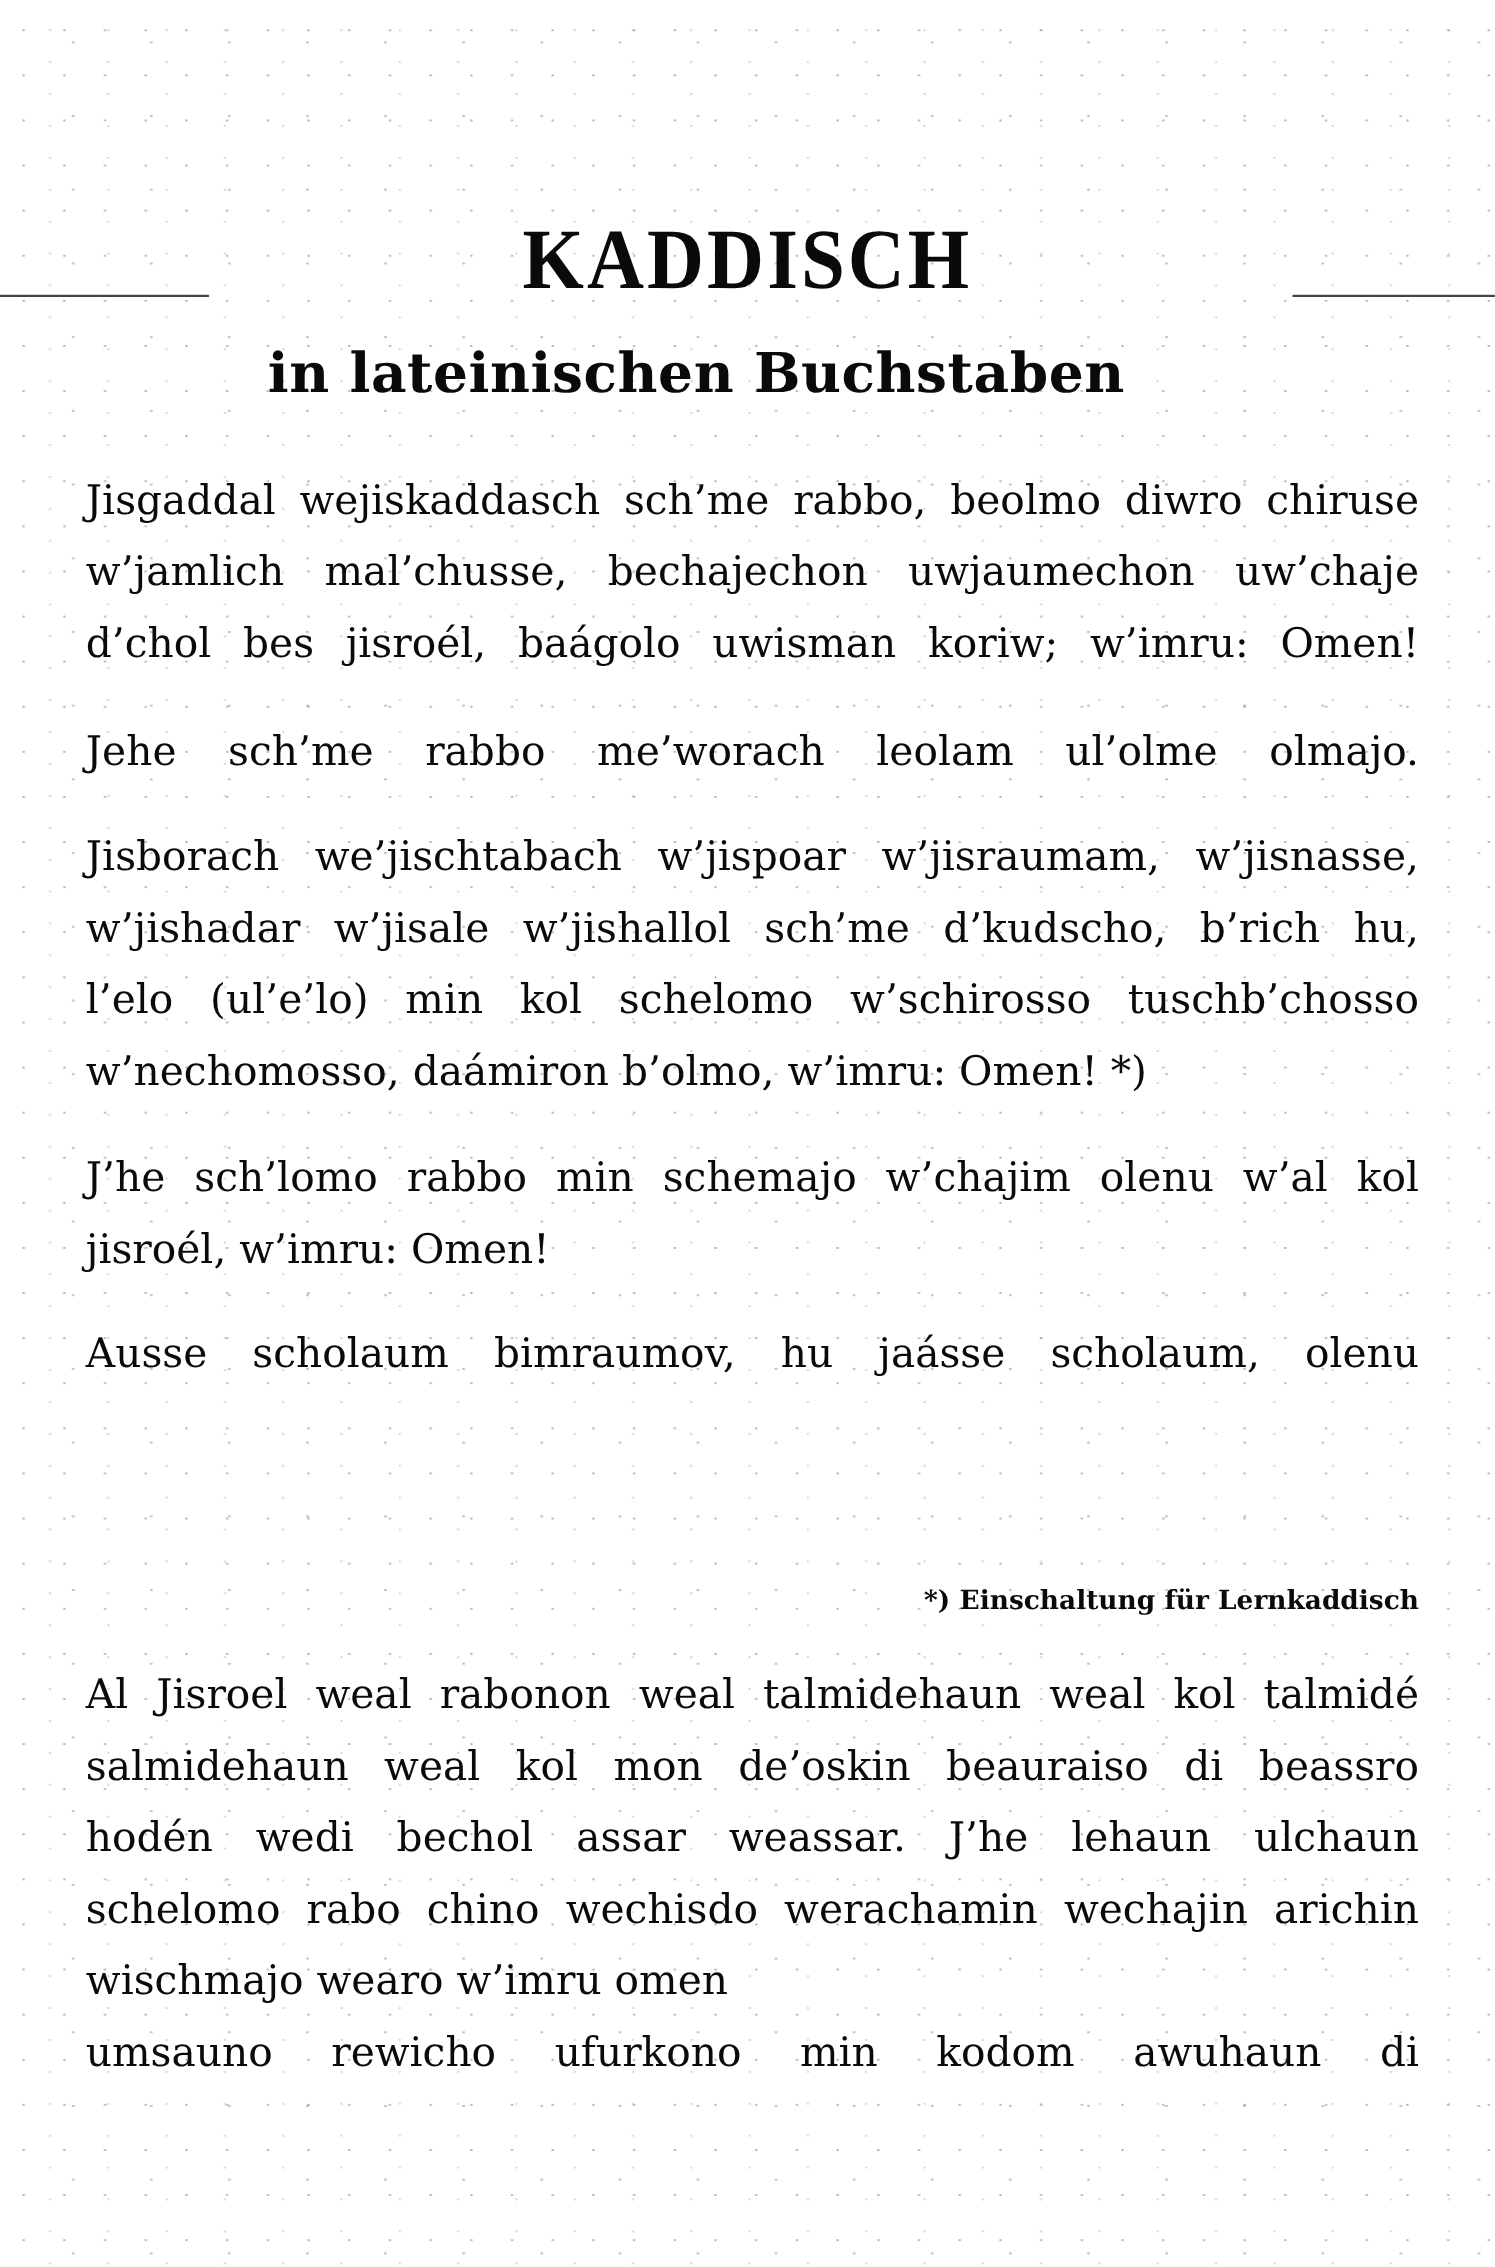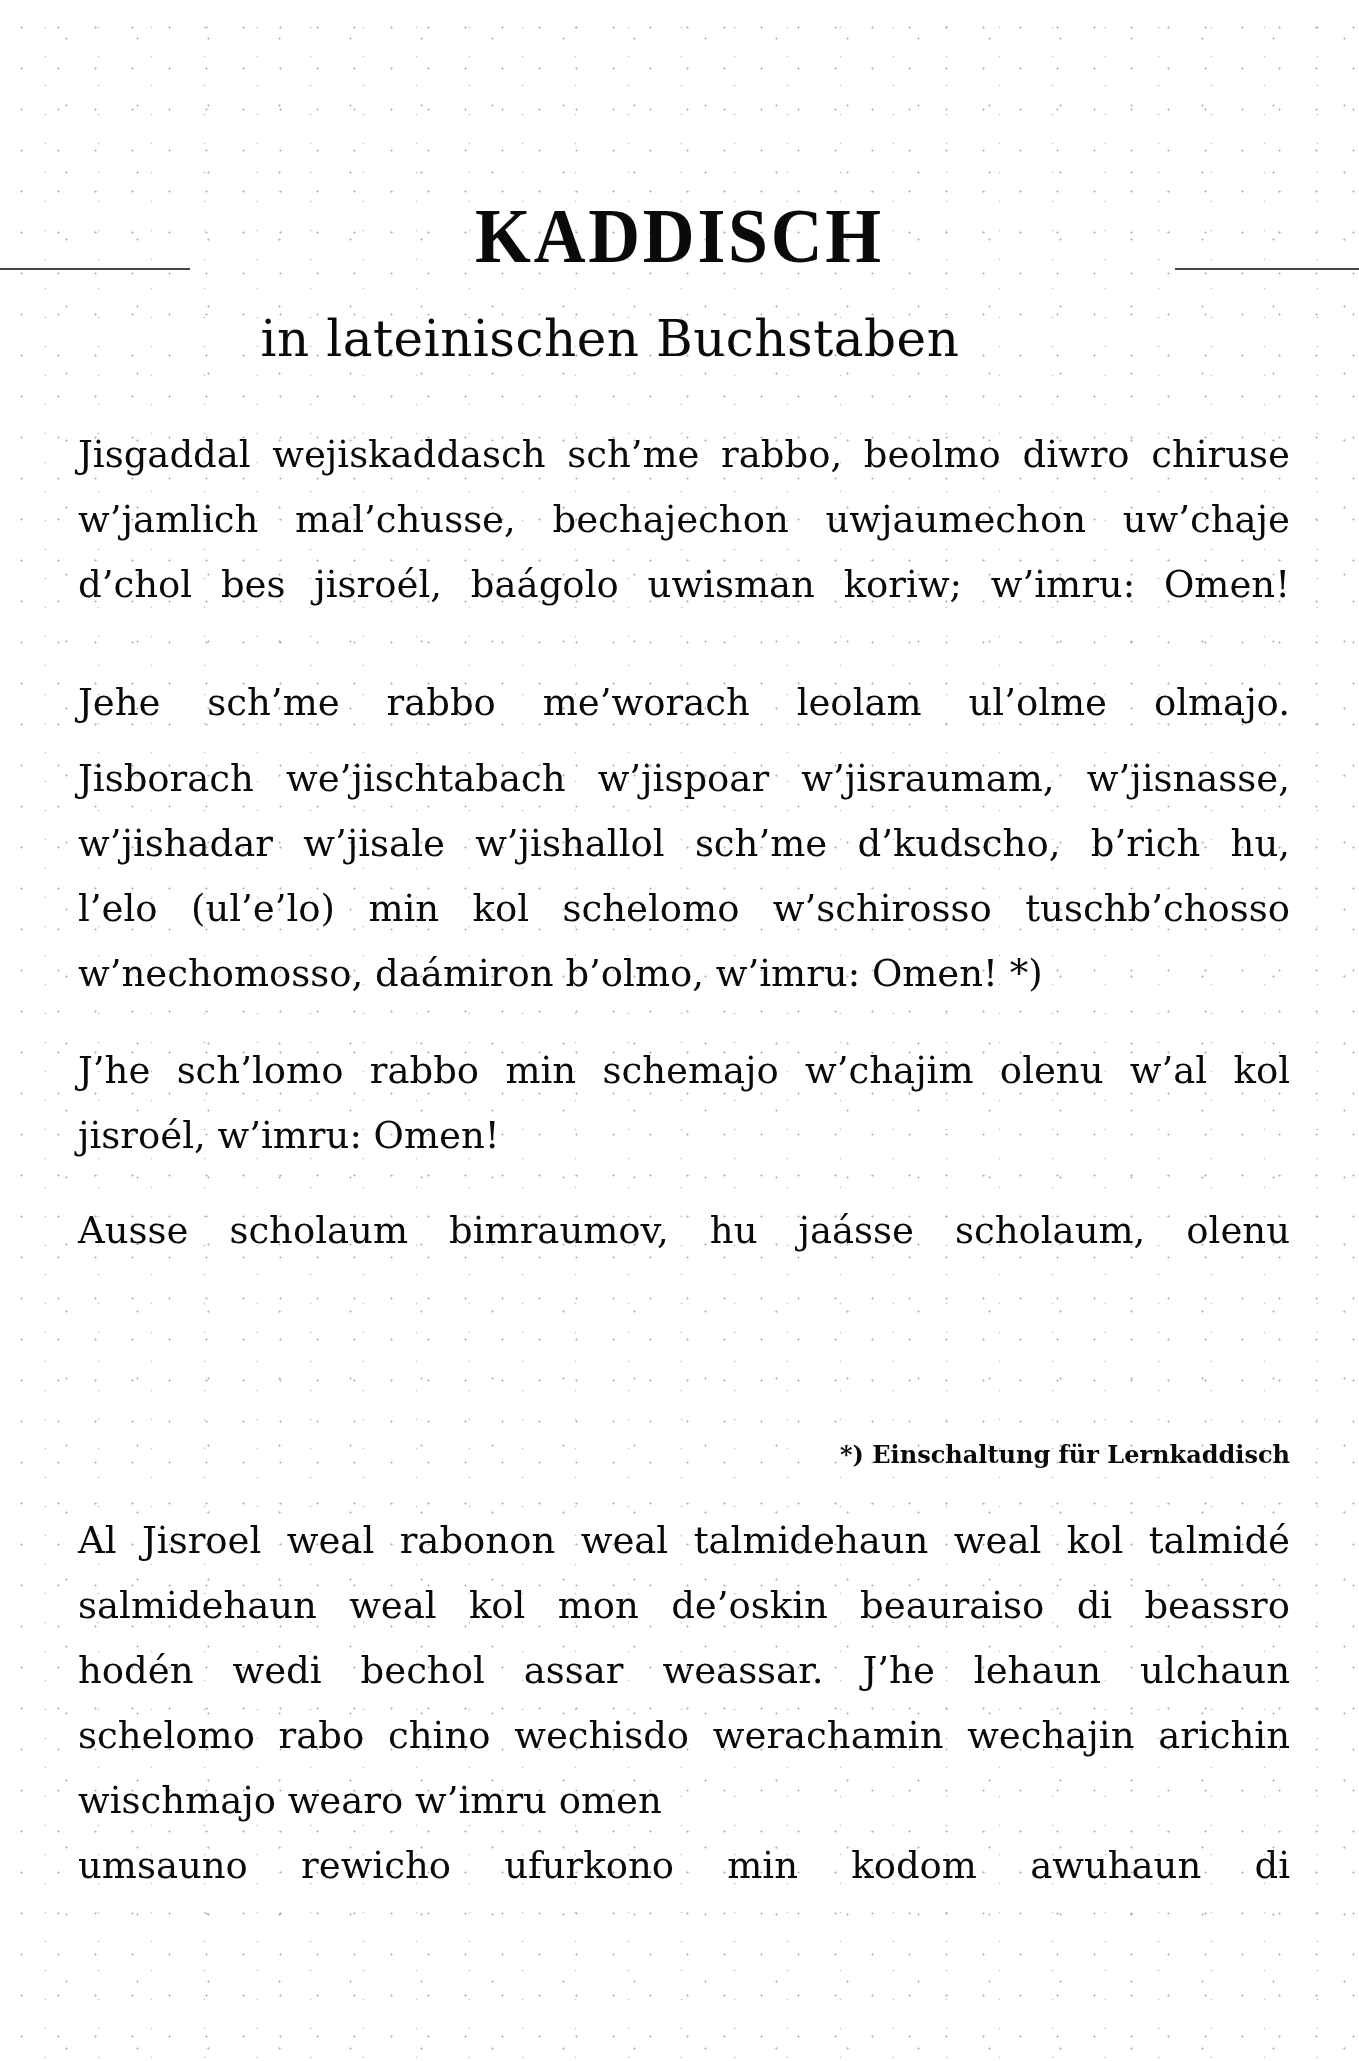--- a/index.html
+++ b/index.html
@@ -19,22 +19,23 @@
   }
   .rule { position: absolute; height: 2px; background: #444; top: 268px; }
   .title {
     position: absolute; left: 0; width: 1359px; top: 145px; text-align: center;
     font-family: "Liberation Serif", "DejaVu Serif", serif; font-weight: bold;
     font-size: 78px; letter-spacing: 3px; line-height: 1;
     transform: scaleX(0.92);
   }
   .subtitle {
     position: absolute; left: 0; width: 1220px; top: 272px; text-align: center;
-    font-family: "DejaVu Serif", serif; font-weight: normal; font-size: 50px; line-height: 1;
+    font-family: "DejaVu Serif", serif; font-weight: bold; font-size: 50px; line-height: 1;
     letter-spacing: 0.5px;
+    padding-left: 23px;
   }
   .block { position: absolute; left: 78px; width: 1212px; }
   .line {
     display: block; height: 65px; line-height: 65px; font-weight: normal;
     font-size: 37px; white-space: nowrap; text-align: justify; text-align-last: justify;
   }
   .line.last { text-align-last: left; }
   .footnote {
     position: absolute; right: 69px; top: 1440px; font-weight: bold; font-size: 24px;
     font-family: "DejaVu Serif", serif;
@@ -49,21 +50,21 @@
 
 <h1 class="title">KADDISCH</h1>
 <h2 class="subtitle">in lateinischen Buchstaben</h2>
 
 <div class="block" style="top:422px;">
   <span class="line">Jisgaddal wejiskaddasch sch’me rabbo, beolmo diwro chiruse</span>
   <span class="line">w’jamlich mal’chusse, bechajechon uwjaumechon uw’chaje</span>
   <span class="line">d’chol bes jisroél, baágolo uwisman koriw; w’imru: Omen!</span>
 </div>
 
-<div class="block" style="top:670px;">
+<div class="block" style="top:650px;">
   <span class="line">Jehe sch’me rabbo me’worach leolam ul’olme olmajo.</span>
 </div>
 
 <div class="block" style="top:746px;">
   <span class="line">Jisborach we’jischtabach w’jispoar w’jisraumam, w’jisnasse,</span>
   <span class="line">w’jishadar w’jisale w’jishallol sch’me d’kudscho, b’rich hu,</span>
   <span class="line">l’elo (ul’e’lo) min kol schelomo w’schirosso tuschb’chosso</span>
   <span class="line last">w’nechomosso, daámiron b’olmo, w’imru: Omen! *)</span>
 </div>
 

